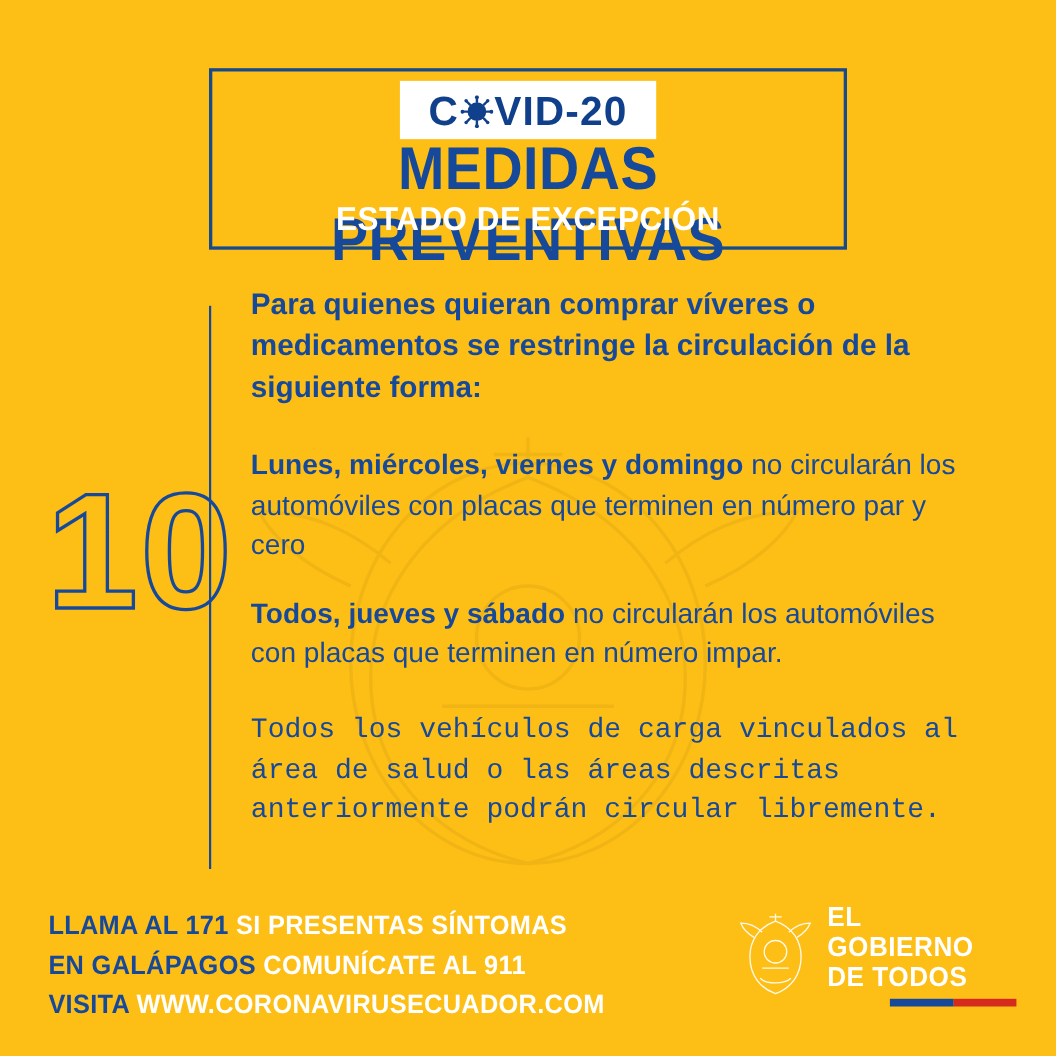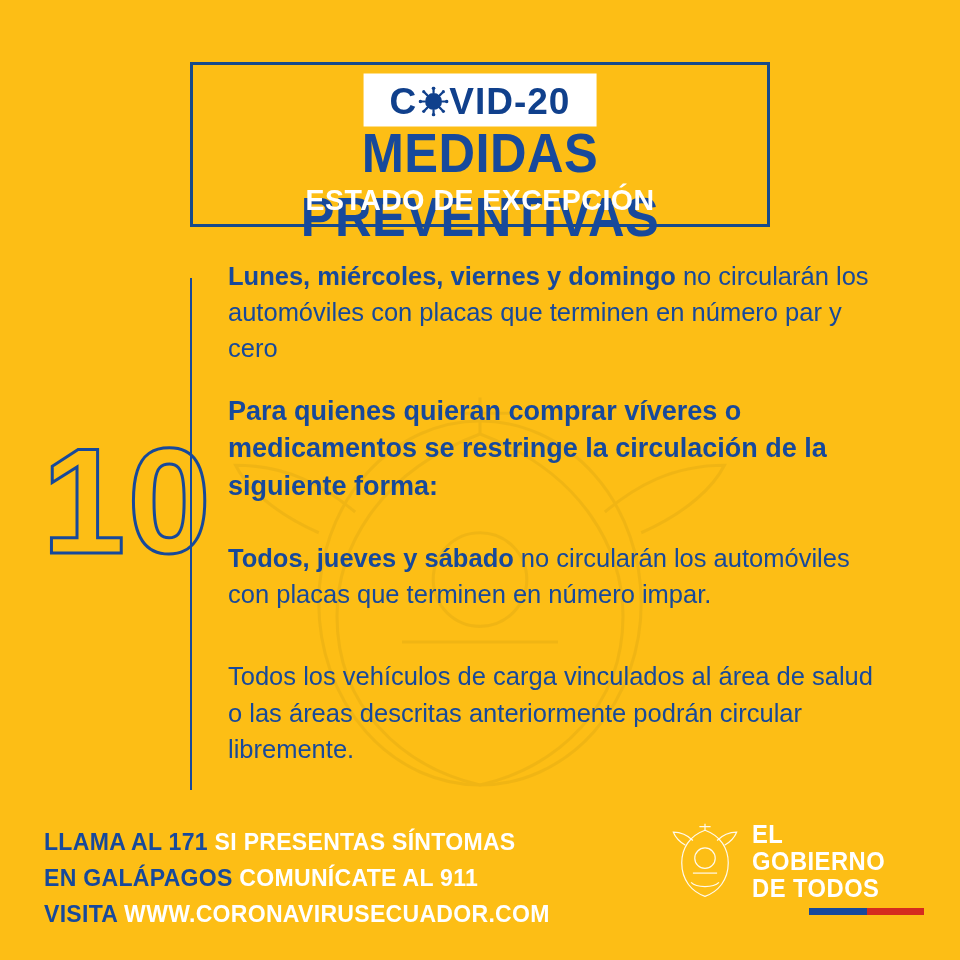--- a/index.html
+++ b/index.html
@@ -139,21 +139,21 @@
   }
   .para.lead {
     font-weight: bold;
     font-size: 27px;
     line-height: 1.4;
     margin-bottom: 34px;
   }
   .para b {
     font-weight: bold;
   }
-  .para.p4 { margin-top: 46px; }
+  .para.p4 { margin-top: 34px; font-family: Liberation Mono, monospace; }
 
   
   .footer {
     position: absolute;
     left: 44px;
     bottom: 28px;
     width: 560px;
     color: #17499B;
   }
   .footer-line {
@@ -165,21 +165,21 @@
     transform-origin: left center;
   }
   .footer-line .hl { color: #ffffff; }
 
   
   .gov-logo {
     position: absolute;
     right: 36px;
     bottom: 45px;
     display: flex;
-    align-items: flex-start;
+    align-items: center;
     gap: 14px;
   }
   .gov-crest { width: 66px; height: 80px; opacity: 0.92; }
   .gov-crest svg { width: 100%; height: 100%; }
   .gov-text {
     color: #ffffff;
     font-weight: bold;
     font-size: 25px;
     line-height: 1.08;
     letter-spacing: 0.5px;
@@ -245,25 +245,25 @@
     </div>
     <div class="title">MEDIDAS PREVENTIVAS</div>
     <div class="subtitle">ESTADO DE EXCEPCIÓN</div>
   </div>
 
   <div class="big-number">10</div>
 
   <div class="divider"></div>
 
   <div class="content">
+    <p class="para lead">Para quienes quieran comprar víveres o medicamentos se restringe la circulación de la siguiente forma:</p>
+
     <p class="para">
       <b>Lunes, miércoles, viernes y domingo</b><span> no circularán los automóviles con placas que terminen en número par y cero</span>
     </p>
-
-    <p class="para lead">Para quienes quieran comprar víveres o medicamentos se restringe la circulación de la siguiente forma:</p>
 
     <p class="para">
       <b>Todos, jueves y sábado</b><span> no circularán los automóviles con placas que terminen en número impar.</span>
     </p>
 
     <p class="para p4">Todos los vehículos de carga vinculados al área de salud o las áreas descritas anteriormente podrán circular libremente.</p>
   </div>
 
   <div class="footer">
     <div class="footer-line">

